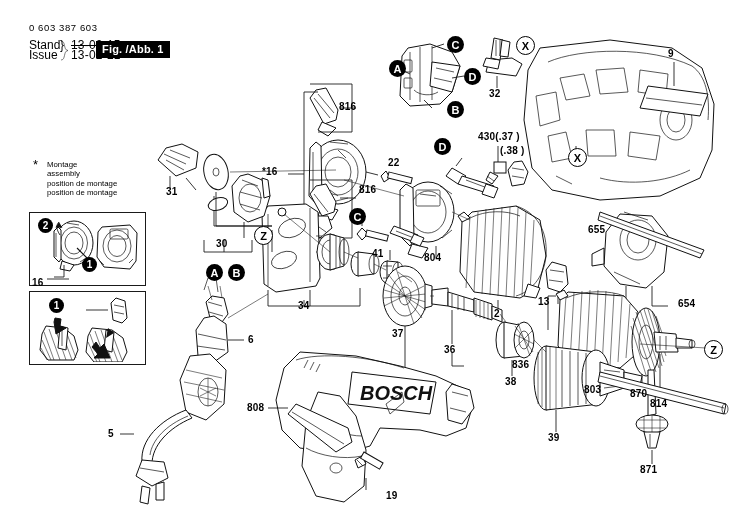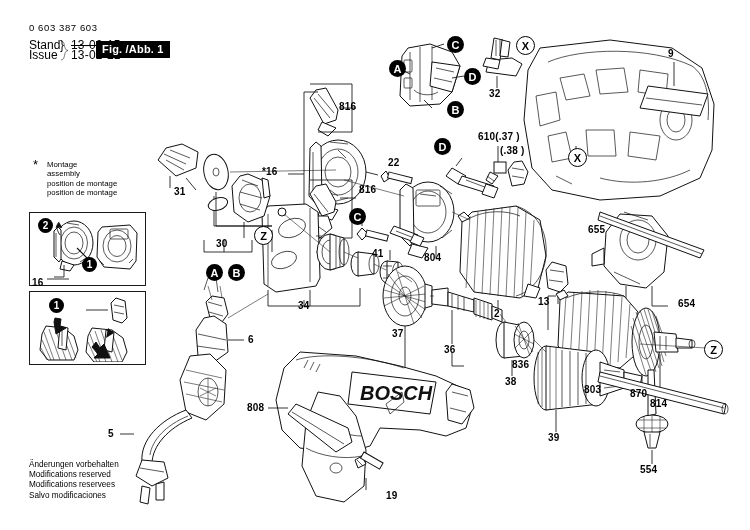--- a/index.html
+++ b/index.html
@@ -68,26 +68,20 @@
       <span class="dt">13-02-21</span>
     </div>
   </div>
 
   <svg style="position:absolute;left:59px;top:40px;" width="12" height="22">
     <path class="hair" d="M2 1 C7 1 4 10 9 10.5 C4 11 7 20 2 20" stroke-width="1"></path>
   </svg>
 
   <div class="figbox">Fig. /Abb. 1</div>
 
-  <div class="footer">
-    <div>Änderungen vorbehalten</div>
-    <div>Modifications reserved</div>
-    <div>Modifications reservees</div>
-    <div>Salvo modificaciones</div>
-  </div>
 
   <div class="montage">
     <span class="star">*</span>
     <div class="txt">Montage</div>
     <div class="txt">assembly</div>
     <div class="txt">position de montage</div>
     <div class="txt">position de montage</div>
   </div>
 
   <div class="dbox" id="dbox1">
@@ -531,44 +525,44 @@
       <path class="hair" d="M640 344 L706 348"></path>
       <path class="hair" d="M228 318 L268 294"></path>
       <path class="hair" d="M208 286 L212 300"></path>
       <path class="hair" d="M220 286 L222 298"></path>
     </g>
 
   </svg>
 
   <div class="lab" style="left:668px;top:48px;">9</div>
   <div class="lab" style="left:489px;top:88px;">32</div>
-  <div class="lab" style="left:478px;top:131px;">610(.37 )</div>
+  <div class="lab" style="left:478px;top:131px;">430(.37 )</div>
   <div class="lab" style="left:500px;top:145px;">(.38 )</div>
   <div class="lab" style="left:262px;top:166px;">*16</div>
   <div class="lab" style="left:339px;top:101px;">816</div>
   <div class="lab" style="left:359px;top:184px;">816</div>
   <div class="lab" style="left:388px;top:157px;">22</div>
   <div class="lab" style="left:424px;top:252px;">804</div>
-  <div class="lab" style="left:166px;top:186px;margin-left:8px;">31</div>
+  <div class="lab" style="left:166px;top:186px;">31</div>
   <div class="lab" style="left:216px;top:238px;">30</div>
   <div class="lab" style="left:298px;top:300px;">34</div>
   <div class="lab" style="left:372px;top:248px;">41</div>
   <div class="lab" style="left:494px;top:308px;">2</div>
   <div class="lab" style="left:588px;top:224px;">655</div>
   <div class="lab" style="left:678px;top:298px;">654</div>
   <div class="lab" style="left:538px;top:296px;">13</div>
   <div class="lab" style="left:584px;top:384px;">803</div>
   <div class="lab" style="left:630px;top:388px;">870</div>
   <div class="lab" style="left:650px;top:398px;">814</div>
   <div class="lab" style="left:392px;top:328px;">37</div>
   <div class="lab" style="left:444px;top:344px;">36</div>
   <div class="lab" style="left:468px;top:359px;padding-left:44px;">836</div>
   <div class="lab" style="left:505px;top:376px;">38</div>
   <div class="lab" style="left:548px;top:432px;">39</div>
-  <div class="lab" style="left:640px;top:464px;">554</div>
+  <div class="lab" style="left:640px;top:464px;">871</div>
   <div class="lab" style="left:248px;top:334px;">6</div>
   <div class="lab" style="left:108px;top:428px;">5</div>
   <div class="lab" style="left:247px;top:402px;text-align:right;">808</div>
   <div class="lab" style="left:358px;top:490px;margin-left:28px;">19</div>
 
   <div class="badge" style="left:389px;top:60px;">A</div>
   <div class="badge" style="left:447px;top:36px;">C</div>
   <div class="badge" style="left:464px;top:68px;">D</div>
   <div class="badge" style="left:447px;top:101px;">B</div>
   <div class="badge open" style="left:516px;top:36px;">X</div>

